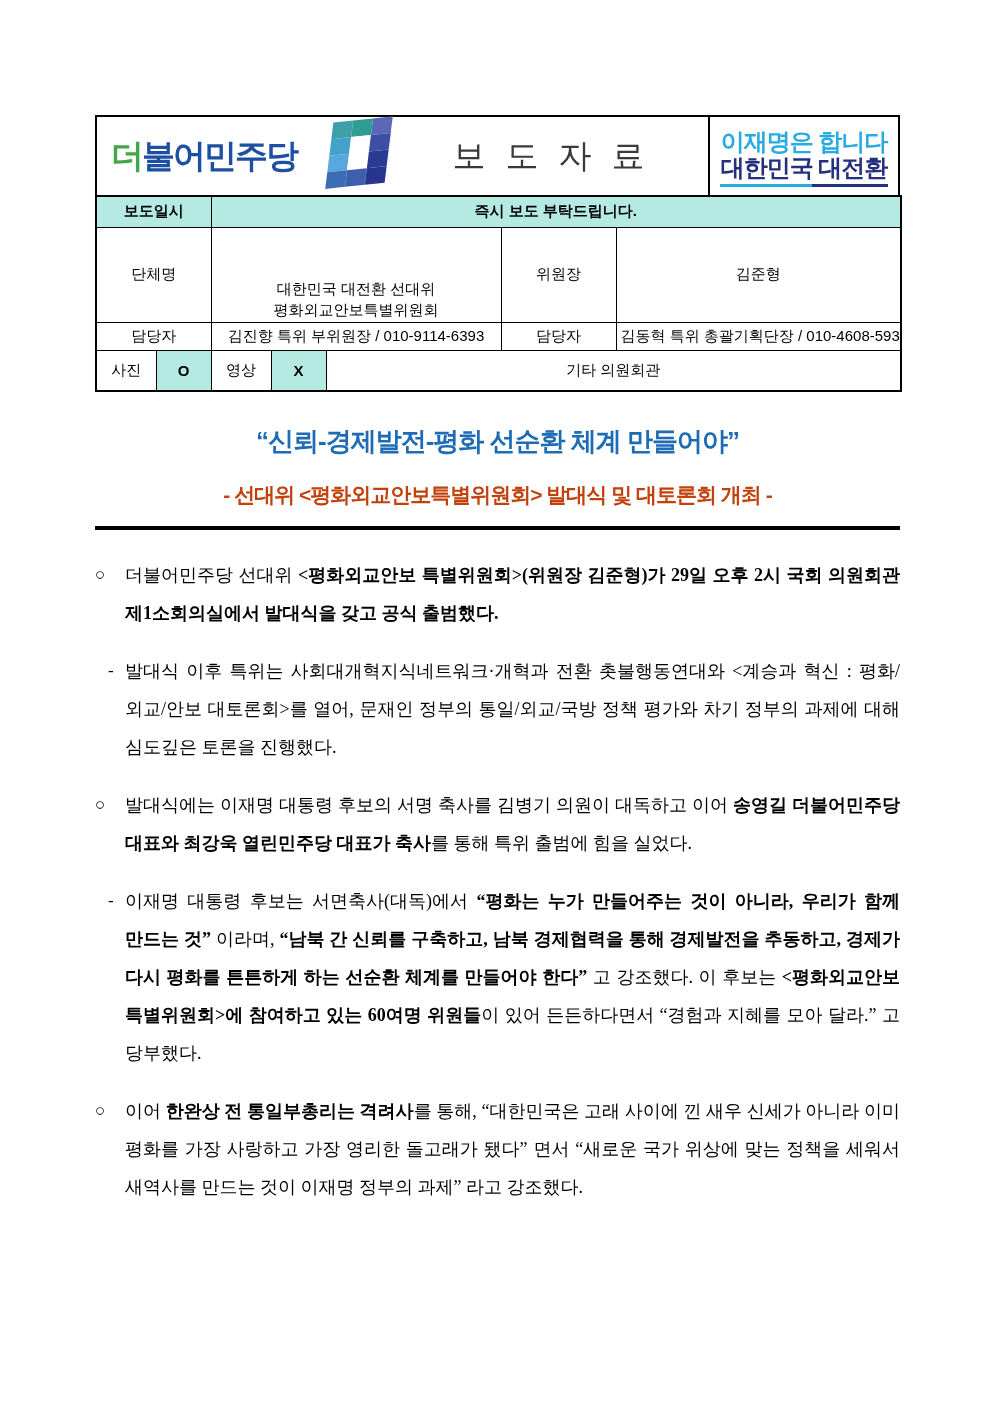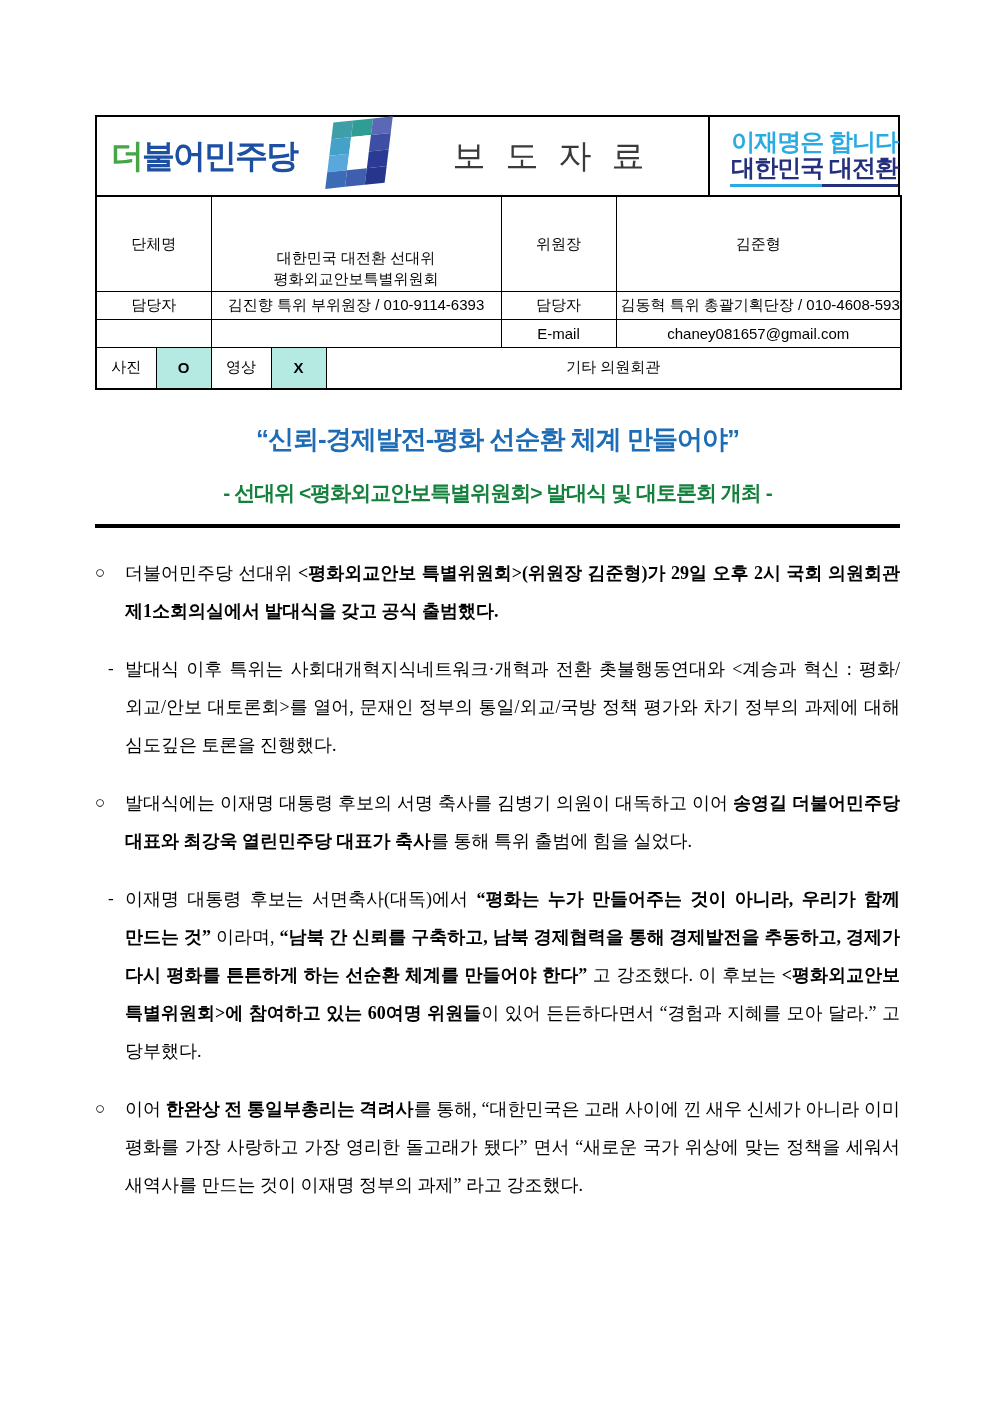--- a/index.html
+++ b/index.html
@@ -54,21 +54,21 @@
     font-size: 33px;
     letter-spacing: 20px;
     color: #3a3a3a;
     white-space: nowrap;
   }
   .slogan-cell {
     flex: 0 0 190px;
     border-left: 2px solid #000;
     display: flex;
     flex-direction: column;
-    align-items: flex-end;
+    align-items: center;
     justify-content: center;
     padding-top: 4px;
   }
   .slogan1 {
     color: #29abe2;
     font-weight: 800;
     font-size: 24px;
     letter-spacing: -1px;
     line-height: 26px;
     white-space: nowrap;
@@ -123,21 +123,21 @@
     font-weight: 800;
     letter-spacing: -1px;
     color: #1e6cb5;
   }
   .subtitle {
     margin-top: 22px;
     text-align: center;
     font-size: 21px;
     font-weight: 800;
     letter-spacing: -1px;
-    color: #15803d;
+    color: #c2410c;
   }
   .rule {
     margin-top: 17px;
     height: 4px;
     background: #000;
   }
 
   
   .body {
     margin-top: 26px;
@@ -200,43 +200,41 @@
       <colgroup>
         <col style="width:60px">
           <col style="width:55px">
           <col style="width:60px">
           <col style="width:55px">
           <col style="width:175px">
           <col style="width:115px">
           <col style="width:285px">
       </colgroup>
       <tbody>
+          <tr class="r1">
+        <td colspan="2">보도일시</td>
+        <td colspan="5">즉시 보도 부탁드립니다.</td>
+      </tr>
       <tr class="r2">
         <td colspan="2">단체명</td>
         <td colspan="3">
           <div class="two-line">
             <div>대한민국 대전환 선대위</div>
             <div>평화외교안보특별위원회</div>
           </div>
         </td>
         <td>위원장</td>
         <td>김준형</td>
       </tr>
       <tr class="r3">
         <td colspan="2">담당자</td>
         <td colspan="3">김진향 특위 부위원장 / 010-9114-6393</td>
         <td>담당자</td>
         <td class="left">김동혁 특위 총괄기획단장 / 010-4608-5935</td>
       </tr>
-      <tr class="r4">
-        <td colspan="2"></td>
-        <td colspan="3"></td>
-        <td>E-mail</td>
-        <td>chaney081657@gmail.com</td>
-      </tr>
       <tr class="r5">
         <td>사진</td>
         <td class="hl dotl">O</td>
         <td>영상</td>
         <td class="hl dotl">X</td>
         <td colspan="3" class="left">기타 의원회관</td>
       </tr>
     </tbody>
       </table>
 

